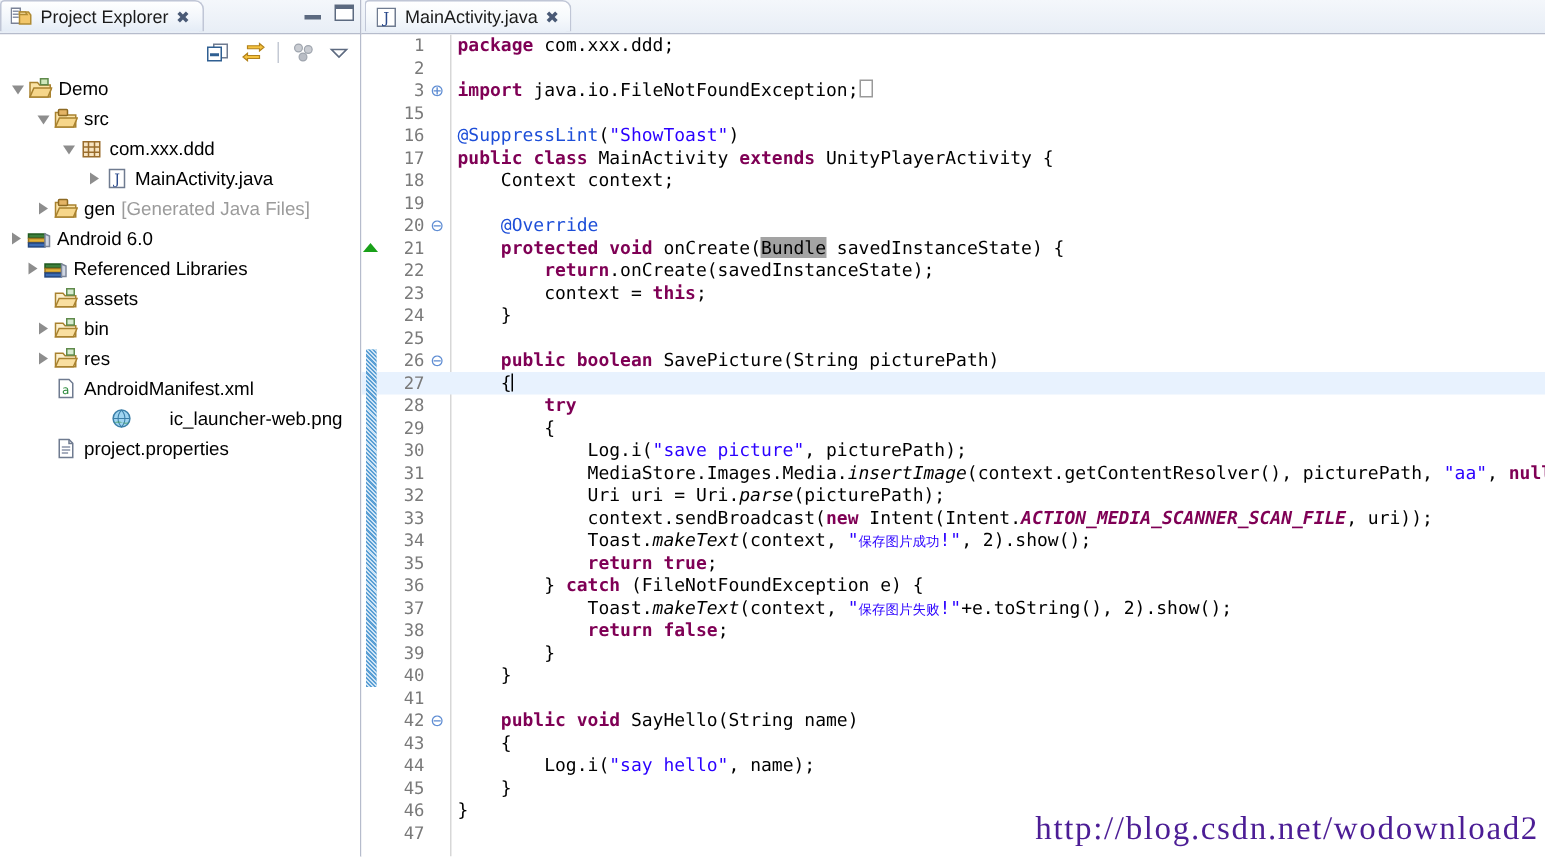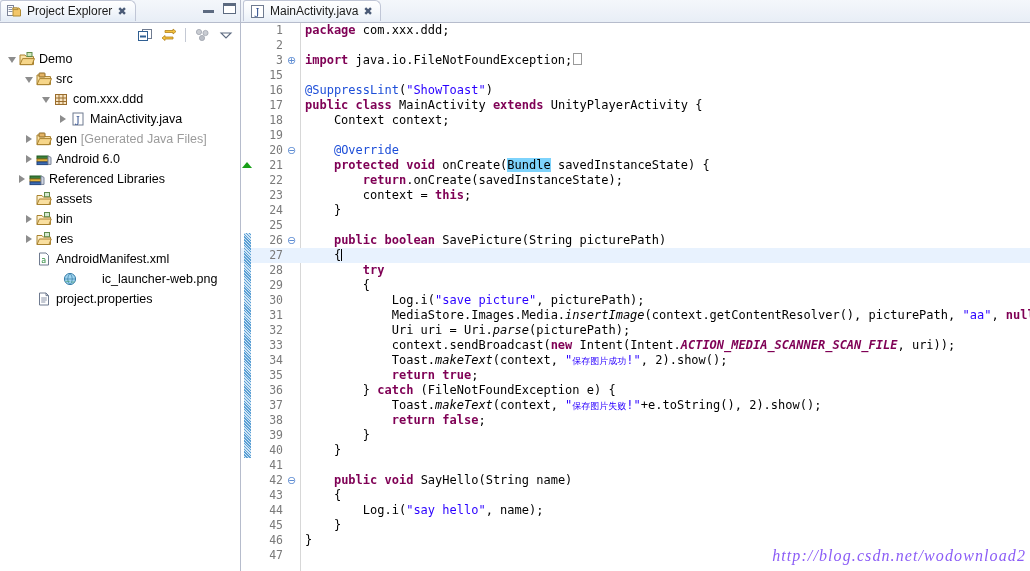--- a/index.html
+++ b/index.html
@@ -268,47 +268,46 @@
   .ann  { color: #1d4ed8; }
   .fld-box {
     display: inline-block;
     width: 7px; height: 10px;
     border: 1px solid #9a9a9a;
     vertical-align: -1px;
     margin-left: 1px;
     background: #ffffff;
   }
   .sel-box {
-    background: #7dd3fc;
+    background: #a3a3a3;
   }
   .caret {
     display: inline-block;
     width: 1px;
     height: 12px;
     background: #000;
     vertical-align: -2px;
   }
   .changebar {
     position: absolute;
     left: 3px;
     width: 7px;
     background-image: repeating-linear-gradient(45deg, #5a9fd4 0 1px, #cfe4f5 1px 2px);
     background-color: #9ecbe8;
   }
   .watermark {
     position: absolute;
     right: 4px;
     bottom: 6px;
     font-family: "Liberation Serif", serif;
-    font-size: 16px;
-    color: #8b5cf6;
+    font-size: 22px;
+    color: #4c1d95;
     letter-spacing: 1.1px;
     white-space: nowrap;
     user-select: none;
-    font-style: italic;
   }
 </style>
 </head>
 <body>
 
 <div id="app">
 
   <div id="explorer-panel">
 
     <div class="view-tabbar">
@@ -422,21 +421,21 @@
           <span class="node-icon">
             <svg width="16" height="14" viewBox="0 0 16 14">
               <path d="M1 3 h5 l1.4 1.6 h7.1 v8 H1 z" fill="#fbe3a6" stroke="#a9822f"></path>
               <path d="M1 12.6 L3.6 6.6 h11.9 L13 12.6 z" fill="#f6d68a" stroke="#a9822f"></path>
               <rect x="3" y="1" width="6" height="4" rx="0.6" fill="#e4b466" stroke="#8d6a23"></rect>
             </svg>
           </span>
           <span class="node-label">gen</span>
           <span class="node-sub">[Generated Java Files]</span>
         </div>
-        <div class="tree-row" style="padding-left: 23px;">
+        <div class="tree-row" style="padding-left: 5px;">
           <span class="tw">
             <span class="tri tri-collapsed"></span>
           </span>
           <span class="node-icon">
             <svg width="16" height="14" viewBox="0 0 16 14">
               <rect x="1" y="4" width="11" height="2.6" fill="#3c7f3c" stroke="#1f5a1f"></rect>
               <rect x="1" y="7" width="11" height="2.6" fill="#e3b23c" stroke="#9a7520"></rect>
               <rect x="1" y="10" width="11" height="2.6" fill="#3b6bb5" stroke="#23457d"></rect>
               <path d="M12 4 l3 1.4 v7 l-3 0 z" fill="#cfd6e4" stroke="#7d8699"></path>
             </svg>
@@ -497,21 +496,21 @@
         <div class="tree-row" style="padding-left: 23px;">
           <span class="tw"></span>
           <span class="node-icon">
             <svg width="16" height="14" viewBox="0 0 16 14">
               <path d="M3.5 1 h6.5 l2.5 2.5 V13 H3.5 z" fill="#ffffff" stroke="#6f7b90"></path>
               <text x="7.8" y="10.5" font-size="8" font-family="DejaVu Sans, sans-serif" fill="#2c8a3c" text-anchor="middle">a</text>
             </svg>
           </span>
           <span class="node-label">AndroidManifest.xml</span>
         </div>
-        <div class="tree-row" style="padding-left: 29px; gap: 20px;">
+        <div class="tree-row" style="padding-left: 40px; gap: 20px;">
           <span class="tw"></span>
           <span class="node-icon">
             <svg width="16" height="14" viewBox="0 0 16 14">
               <circle cx="8" cy="7" r="5.6" fill="#9fd4f0" stroke="#3b7fa8"></circle>
               <path d="M2.6 7 h10.8 M8 1.4 a8 8 0 0 1 0 11.2 a8 8 0 0 1 0 -11.2" fill="none" stroke="#3b7fa8" stroke-width="0.7"></path>
               <path d="M3 10 q3 -2.5 6 0 q2 1.5 4 -0.4" fill="#3f9a4e" opacity="0.55"></path>
             </svg>
           </span>
           <span class="node-label">ic_launcher-web.png</span>
         </div>

